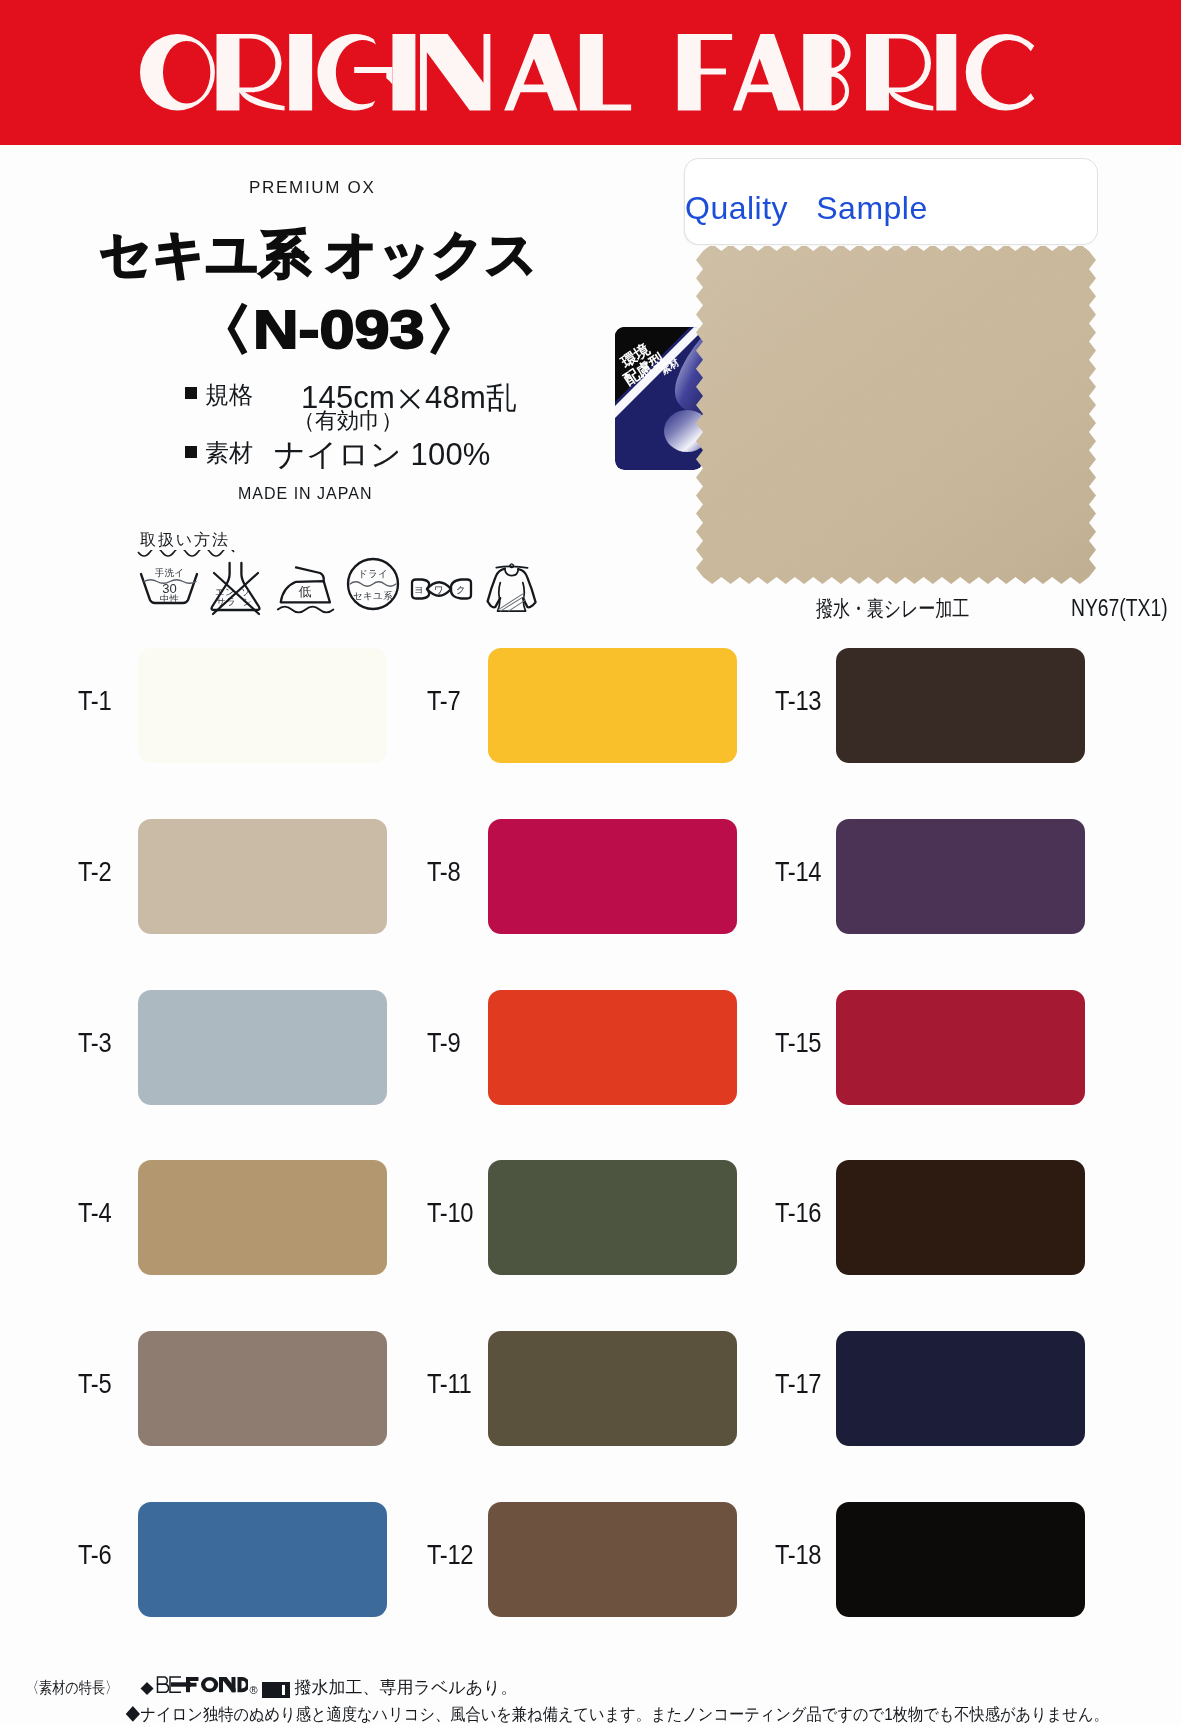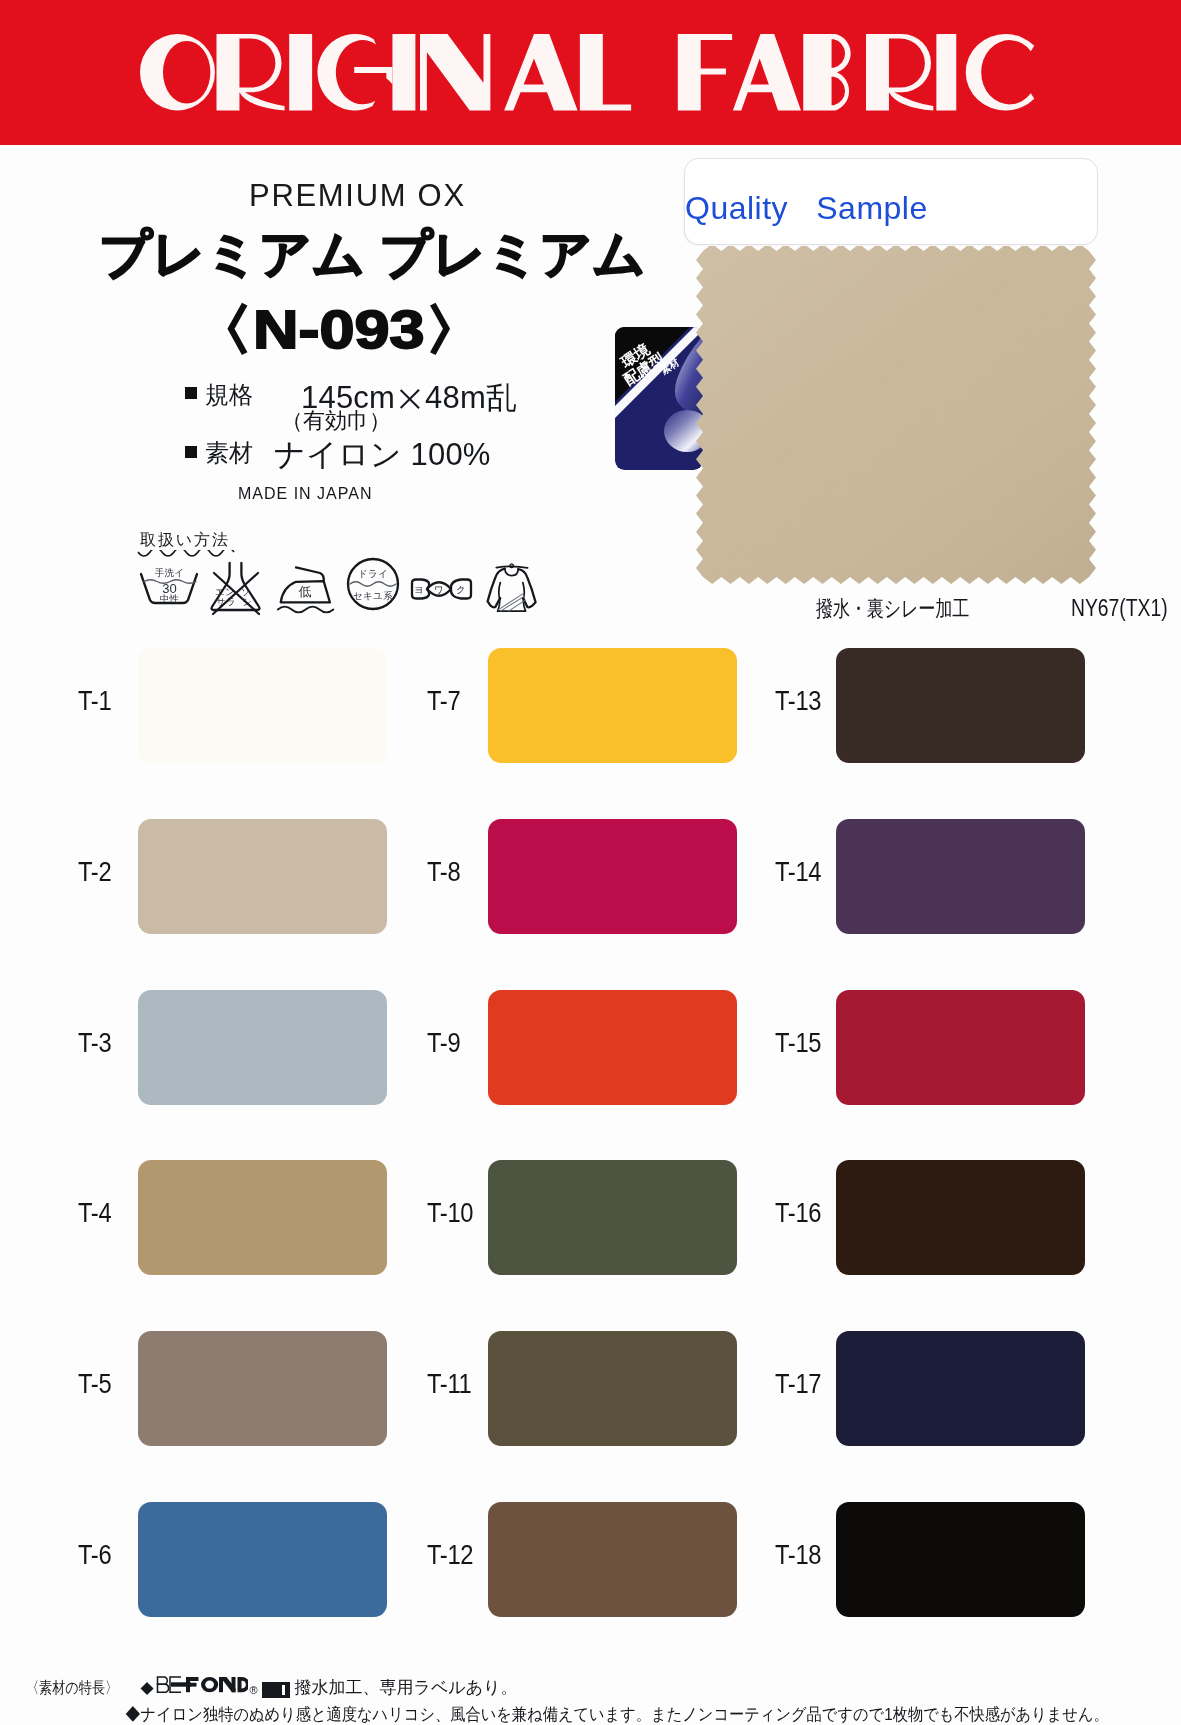--- a/index.html
+++ b/index.html
@@ -13,21 +13,21 @@
   .page{position:absolute;left:0;top:0;width:1181px;height:1725px;background:#fdfdfd;}
   *{-webkit-font-smoothing:antialiased;}
 
   
   .banner{position:absolute;left:0;top:0;width:1181px;height:145px;background:#e2101d;}
   .banner svg{position:absolute;left:0;top:0;}
 
   
   .premium-ox{
     position:absolute;left:249px;top:178px;
-    font-size:31px;letter-spacing:1.7px;font-weight:400;color:#1a1a1a;
+    font-size:17px;letter-spacing:1.7px;font-weight:400;color:#1a1a1a;
     white-space:nowrap;
   }
   .jp-title{
     position:absolute;left:99px;top:220px;
     font-size:52px;font-weight:700;letter-spacing:0px;color:#0d0d0d;
     white-space:nowrap;-webkit-text-stroke:1.9px #0d0d0d;
   }
   .code-title{
     position:absolute;left:190px;top:294px;
     font-size:63px;font-weight:700;letter-spacing:0px;color:#0d0d0d;
@@ -35,21 +35,21 @@
     transform:scaleY(0.85);transform-origin:left top;
   }
   .spec-row{position:absolute;white-space:nowrap;}
   .spec-bul{position:absolute;width:12px;height:12px;background:#111;}
   .spec-key{position:absolute;font-size:24px;letter-spacing:0px;}
   .spec-val{position:absolute;font-size:31px;letter-spacing:0.2px;}
   .xmark{display:inline-block;width:26px;height:26px;position:relative;vertical-align:-4px;margin:0 2px;}
   .xmark:before,.xmark:after{content:"";position:absolute;left:50%;top:0;width:2.4px;height:26px;background:#15181c;}
   .xmark:before{transform:translateX(-50%) rotate(45deg);}
   .xmark:after{transform:translateX(-50%) rotate(-45deg);}
-  .spec-sub{position:absolute;font-size:22px;letter-spacing:0px;white-space:nowrap;}
+  .spec-sub{position:absolute;font-size:22px;letter-spacing:0px;white-space:nowrap;margin-left:12px;}
   .made-in{position:absolute;left:238px;top:485px;font-size:16px;letter-spacing:1px;white-space:nowrap;}
 
   
   .care-title{position:absolute;left:140px;top:530px;font-size:16px;letter-spacing:1.9px;white-space:nowrap;line-height:20px;}
   .care-wave{position:absolute;left:137px;top:550px;}
   .care-icons{position:absolute;left:137px;top:552px;}
   .care-icons text{font-family:"Liberation Sans",sans-serif;fill:#2a2f36;stroke:none;text-anchor:middle;}
   .care-icons .ci{font-size:9.5px;letter-spacing:0.3px;}
   .care-icons .cn{font-size:13px;}
 
@@ -111,21 +111,21 @@
         <path transform="translate(771,0)" d="M 40 0 L 58 0 L 93 100 L 63 100 L 55 76 L 20 76 L 16 66 L 51 66 L 39 32 L 15 100 L 4 100 Z"></path>
         <path transform="translate(867,0)" fill-rule="evenodd" d="M 0 0 L 42 0 A 26 26 0 0 1 44 50 A 27 27 0 0 1 42 100 L 0 100 Z M 37 7 L 37 44 L 40 44 A 19 19 0 0 0 40 7 Z M 37 56 L 37 93 L 40 93 A 19 19 0 0 0 40 56 Z"></path>
         <path transform="translate(949,0)" fill-rule="evenodd" d="M 0 0 L 47 0 A 38 38 0 0 1 47 76 L 37 76 Q 60 90 88 94 L 88 100 Q 41 96 30 76 L 30 100 L 0 100 Z M 30 6 L 30 70 L 45 70 A 32 32 0 0 0 45 6 Z"></path>
         <path transform="translate(1041,0)" d="M 0 0 L 26 0 L 26 100 L 0 100 Z"></path>
         <path transform="translate(1071,0)" d="M 98 15.5 A 52 50 0 1 0 98 84.5 L 93.5 77.6 A 37 42 0 1 1 93.5 22.4 Z"></path>
       </g>
     </svg>
   </div>
 
   <div class="premium-ox">PREMIUM OX</div>
-  <div class="jp-title">プレミアム プレミアム</div>
+  <div class="jp-title">セキユ系 オックス</div>
   <div class="code-title">〈N-093〉</div>
 
   <div class="spec-row" style="left:0;top:0;">
     <span class="spec-bul" style="left:185px;top:387px;"></span>
     <span class="spec-key" style="left:205px;top:379px;">規格</span>
     <span class="spec-val" style="left:285px;top:377px;margin-left:16px;"><span>145cm</span><span class="xmark"></span><span>48m乱</span></span>
   </div>
   <div class="spec-sub" style="left:281px;top:406px;">（有効巾）</div>
   <div class="spec-row" style="left:0;top:0;">
     <span class="spec-bul" style="left:185px;top:446px;"></span>

